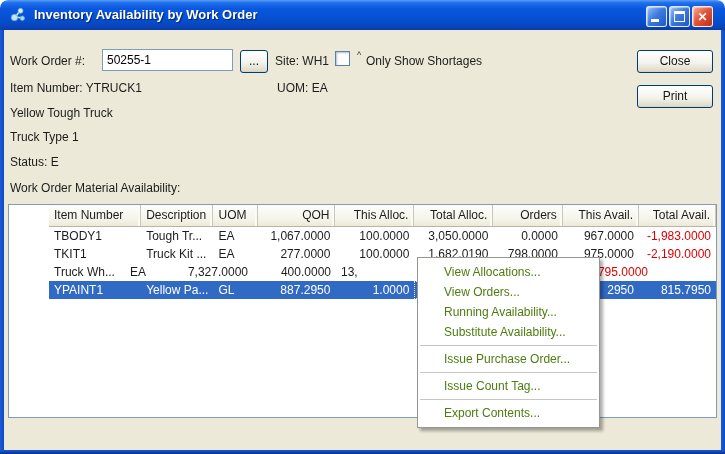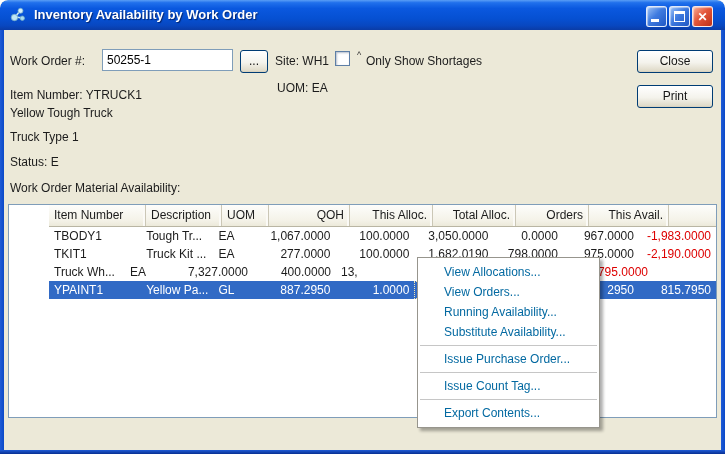--- a/index.html
+++ b/index.html
@@ -94,21 +94,21 @@
   .neg{ color:var(--neg,#DD0000); }
   .cell.focus { border:1px dotted #EFE6B0; }
 
   
   .ctx-menu {
     position:absolute; left:417px; top:257px; width:183px;
     background:#fff; border:1px solid #97958D;
     box-shadow:3px 3px 3px rgba(0,0,0,0.32);
     padding:4px 0 4px 0; z-index:20;
   }
-  .ctx-item { height:20px; line-height:20px; padding-left:26px; font-size:12px; color:#0369a1; white-space:nowrap; }
+  .ctx-item { height:20px; line-height:20px; padding-left:26px; font-size:12px; color:#4d7c0f; white-space:nowrap; }
   .ctx-sep { height:1px; background:#C6C6C6; margin:3px 2px; }
 </style>
 </head>
 <body>
 
 <div class="window">
 
   <div class="titlebar">
     <svg class="app-icon" viewBox="0 0 16 16">
       <line x1="5" y1="10" x2="10" y2="4" stroke="#CDEBF7" stroke-width="1.5"></line>
@@ -134,40 +134,41 @@
   <div class="border-strip border-bottom"></div>
 
   <span class="lbl" style="left:10px; top:54px;">Work Order #:</span>
   <input class="text-input" type="text" value="50255-1" style="">
   <div class="xp-btn btn-browse">...</div>
   <span class="lbl" style="left:275px; top:54px;">Site: WH1</span>
   <div class="checkbox"></div>
   <span class="caret-mark">^</span>
   <span class="lbl" style="left:366px; top:54px;">Only Show Shortages</span>
 
-  <span class="lbl" style="left:10px; top:88px;">Item Number: YTRUCK1</span>
+  <span class="lbl" style="left:10px; top:81px;">Item Number: YTRUCK1</span>
   <span class="lbl" style="left:277px; top:81px;">UOM: EA</span>
   <span class="lbl" style="left:10px; top:106px;">Yellow Tough Truck</span>
   <span class="lbl" style="left:10px; top:130px;text-align:right;">Truck Type 1</span>
   <span class="lbl" style="left:10px; top:155px;">Status: E</span>
   <span class="lbl" style="left:10px; top:181px;">Work Order Material Availability:</span>
 
   <div class="xp-btn btn-close-dlg">Close</div>
   <div class="xp-btn btn-print">Print</div>
 
   <div class="avail-table">
     <div class="thead" id="thead">
         <div class="hcell c0 al">Item Number</div>
         <div class="hcell c1 al">Description</div>
         <div class="hcell c2 al">UOM</div>
         <div class="hcell c3 ar">QOH</div>
         <div class="hcell c4 ar">This Alloc.</div>
         <div class="hcell c5 ar">Total Alloc.</div>
         <div class="hcell c6 ar">Orders</div>
         <div class="hcell c7 ar">This Avail.</div>
+        <div class="hcell c8 ar">Total Avail.</div>
       </div>
     <div id="tbody">
         <div class="trow">
           <div class="cell c0 al">TBODY1</div>
           <div class="cell c1 al">Tough Tr...</div>
           <div class="cell c2 al">EA</div>
           <div class="cell c3 ar">1,067.0000</div>
           <div class="cell c4 ar">100.0000</div>
           <div class="cell c5 ar">3,050.0000</div>
           <div class="cell c6 ar">0.0000</div>

